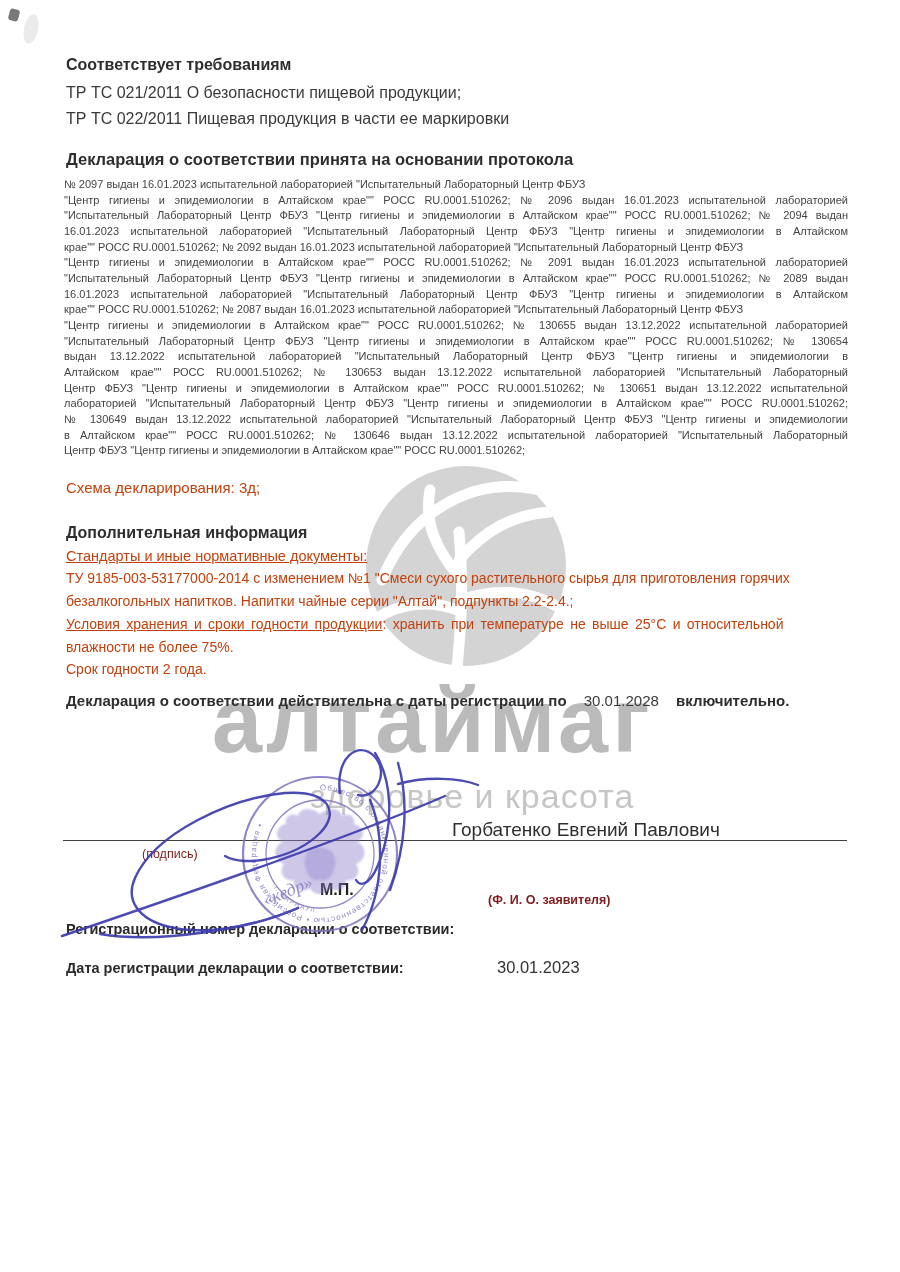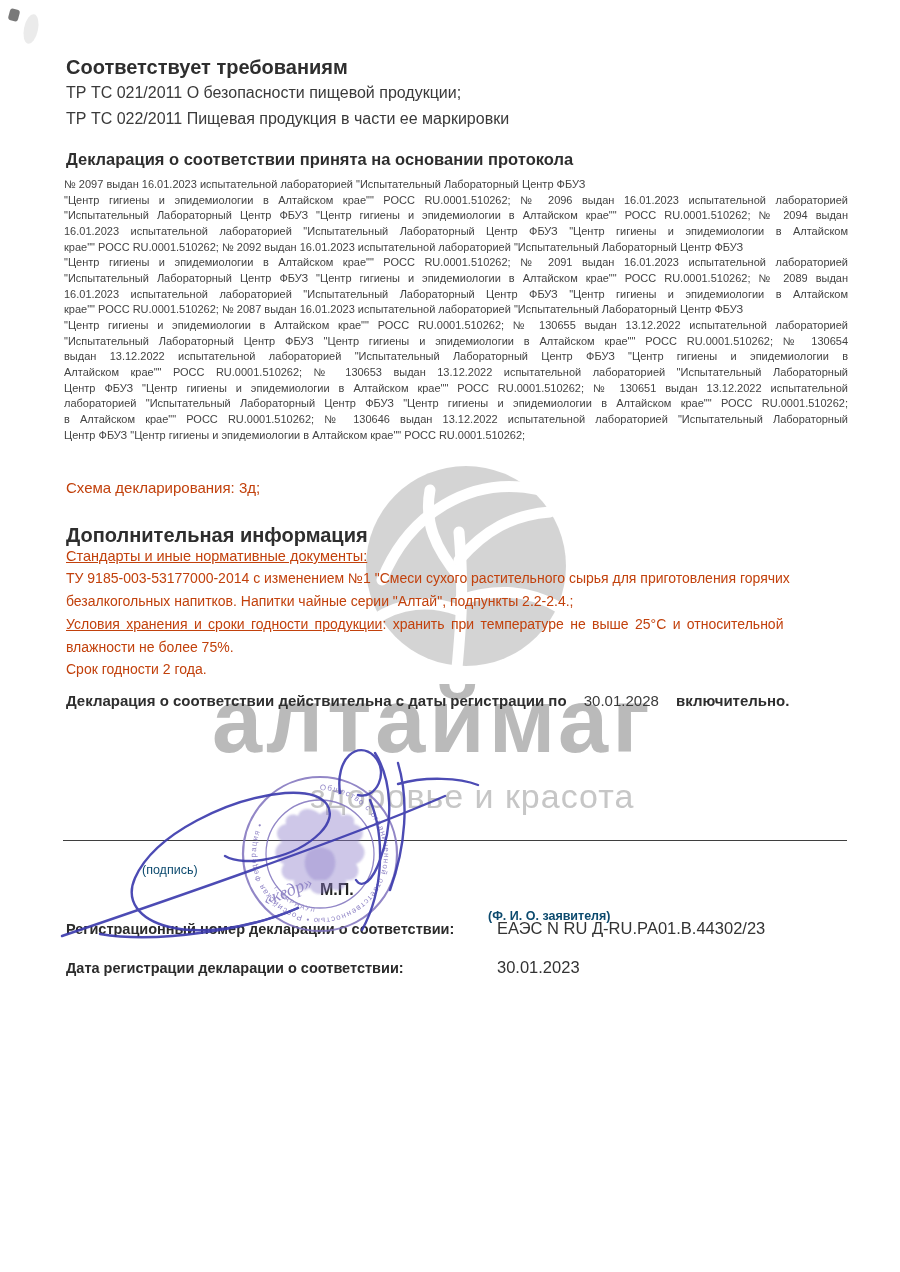--- a/index.html
+++ b/index.html
@@ -1,37 +1,37 @@
 <!DOCTYPE html>
 <html><head>
 <meta charset="utf-8">
 <style>
   html,body{margin:0;padding:0;background:#ffffff;}
   .page{position:relative;width:900px;height:1272px;background:#ffffff;
         font-family:"Liberation Sans",sans-serif;color:#3b3b3b;overflow:hidden;}
   .abs{position:absolute;}
   .b{font-weight:bold;color:#2e2e2e;}
   .reqline{font-size:16px;color:#3a3a3a;}
-  .h1{font-size:20px;text-align:center;}
+  .h1{font-size:16px;text-align:center;}
   .h2{font-size:16.5px;}
   
   .proto{left:64px;top:177px;width:784px;font-size:11px;line-height:15.65px;color:#434343;}
   .pl{text-align:justify;text-align-last:justify;white-space:normal;}
   .pl-left{text-align:right;text-align-last:left;}
   .body15{font-size:14px;color:#c2410c;white-space:nowrap;}
   .uline{text-decoration:underline;}
   .ws{word-spacing:2.5px;}
   
   .wm-brand{font-size:90px;font-weight:bold;letter-spacing:4px;color:#a9a9a9;opacity:.8;line-height:1;}
   .wm-tag{font-size:34px;color:#c6c6c6;letter-spacing:1px;line-height:1;}
   .wm-logo{opacity:.78;}
   
   .sigline{left:63px;top:840px;width:784px;border-top:1.6px solid #3f3f3f;height:0;}
   .name{font-size:19px;color:#2f2f2f;}
-  .cap{font-size:12.5px;color:#0c4a6e;margin-top:16px;}
+  .cap{font-size:12.5px;color:#7f1d1d;}
   .mp{font-size:16px;font-weight:600;color:#222;}
   .reglabel{font-size:14.5px;font-weight:bold;color:#2b2b2b;}
   .regval{font-size:16.5px;color:#333;}
   .corner-dark{left:9px;top:9px;width:10px;height:12px;background:#585858;border-radius:3px;
                transform:rotate(15deg);opacity:.8;}
   .corner-smudge{left:24px;top:14px;width:14px;height:30px;background:#dedede;border-radius:50%;
                transform:rotate(12deg);opacity:.6;}
   .z1{z-index:1}.z2{z-index:2}.z3{z-index:3}.z4{z-index:4}
 </style>
 </head>
@@ -71,20 +71,21 @@
     <div class="pl">"Центр гигиены и эпидемиологии в Алтайском крае"" РОСС RU.0001.510262; № 2091 выдан 16.01.2023 испытательной лабораторией</div>
     <div class="pl">"Испытательный Лабораторный Центр ФБУЗ "Центр гигиены и эпидемиологии в Алтайском крае"" РОСС RU.0001.510262; № 2089 выдан</div>
     <div class="pl">16.01.2023 испытательной лабораторией "Испытательный Лабораторный Центр ФБУЗ "Центр гигиены и эпидемиологии в Алтайском</div>
     <div class="pl pl-left">крае"" РОСС RU.0001.510262; № 2087 выдан 16.01.2023 испытательной лабораторией "Испытательный Лабораторный Центр ФБУЗ</div>
     <div class="pl">"Центр гигиены и эпидемиологии в Алтайском крае"" РОСС RU.0001.510262; № 130655 выдан 13.12.2022 испытательной лабораторией</div>
     <div class="pl">"Испытательный Лабораторный Центр ФБУЗ "Центр гигиены и эпидемиологии в Алтайском крае"" РОСС RU.0001.510262; № 130654</div>
     <div class="pl">выдан 13.12.2022 испытательной лабораторией "Испытательный Лабораторный Центр ФБУЗ "Центр гигиены и эпидемиологии в</div>
     <div class="pl">Алтайском крае"" РОСС RU.0001.510262; № 130653 выдан 13.12.2022 испытательной лабораторией "Испытательный Лабораторный</div>
     <div class="pl">Центр ФБУЗ "Центр гигиены и эпидемиологии в Алтайском крае"" РОСС RU.0001.510262; № 130651 выдан 13.12.2022 испытательной</div>
     <div class="pl">лабораторией "Испытательный Лабораторный Центр ФБУЗ "Центр гигиены и эпидемиологии в Алтайском крае"" РОСС RU.0001.510262;</div>
+    <div class="pl">№ 130649 выдан 13.12.2022 испытательной лабораторией "Испытательный Лабораторный Центр ФБУЗ "Центр гигиены и эпидемиологии</div>
     <div class="pl">в Алтайском крае"" РОСС RU.0001.510262; № 130646 выдан 13.12.2022 испытательной лабораторией "Испытательный Лабораторный</div>
     <div class="pl pl-left">Центр ФБУЗ "Центр гигиены и эпидемиологии в Алтайском крае"" РОСС RU.0001.510262;</div>
   </div>
 
   <div class="abs body15 z2" style="left:66px;top:479px;font-size:15px;">Схема декларирования: 3д;</div>
 
   <div class="abs b h1 z2" style="left:66px;top:524px;">Дополнительная информация</div>
   <div class="abs body15 uline z2" style="left:66px;top:548px;font-size:14.5px;">Стандарты и иные нормативные документы:</div>
   <div class="abs body15 z2" style="left:66px;top:570px;">ТУ 9185-003-53177000-2014 с изменением №1 "Смеси сухого растительного сырья для приготовления горячих</div>
   <div class="abs body15 z2" style="left:66px;top:593px;">безалкогольных напитков. Напитки чайные серии "Алтай", подпункты 2.2-2.4.;</div>
@@ -94,20 +95,21 @@
   <div class="abs body15 z2" style="left:66px;top:639px;">влажности не более 75%.</div>
   <div class="abs body15 z2" style="left:66px;top:661px;">Срок годности 2 года.</div>
 
   <div class="abs z2" style="left:66px;top:692px;font-size:15px;white-space:nowrap;">
     <span class="b">Декларация о соответствии действительна с даты регистрации по</span>
     <span style="margin:0 13px;color:#3a3a3a;">30.01.2028</span>
     <span class="b">включительно.</span>
   </div>
 
   <div class="abs sigline z2"></div>
+  <div class="abs name z2" style="left:452px;top:819px;">Горбатенко Евгений Павлович</div>
   <div class="abs cap z2" style="left:142px;top:847px;">(подпись)</div>
   <div class="abs cap z2" style="left:488px;top:893px;font-weight:600;">(Ф. И. О. заявителя)</div>
   <div class="abs mp z2" style="left:320px;top:881px;">М.П.</div>
 
   <svg class="abs z3" style="left:222px;top:756px;opacity:.85;" width="196" height="196" viewBox="0 0 196 196">
     <defs>
       <path id="ringPath" d="M 98,34 A 64,64 0 1 1 97.9,34"></path>
       <path id="cityPath" d="M 52,132 A 56,56 0 0 0 144,132"></path>
       <filter id="blr">
           <feGaussianBlur stdDeviation="1.1"></feGaussianBlur>
@@ -138,17 +140,16 @@
       <path d="M 258,170 C 215,190 120,206 60,196"></path>
       <path d="M 300,55 C 295,20 318,2 334,18 C 350,34 336,62 318,57"></path>
       <path d="M 335,15 C 352,42 354,84 340,122 C 333,142 322,152 316,142"></path>
       <path d="M 358,25 C 369,62 366,108 350,152"></path>
       <path d="M 330,62 C 345,98 344,152 322,192"></path>
       <path d="M 358,46 C 386,38 420,40 438,47"></path>
     </g>
   </svg>
 
   <div class="abs reglabel z2" style="left:66px;top:921px;">Регистрационный номер декларации о соответствии:</div>
-  <div class="abs regval z2" style="left:497px;top:919px;">ЕАЭС N RU Д-RU.РА01.В.44302/23</div>
   <div class="abs reglabel z2" style="left:66px;top:960px;">Дата регистрации декларации о соответствии:</div>
   <div class="abs regval z2" style="left:497px;top:958px;">30.01.2023</div>
 
 </div>
 
 </body></html>

